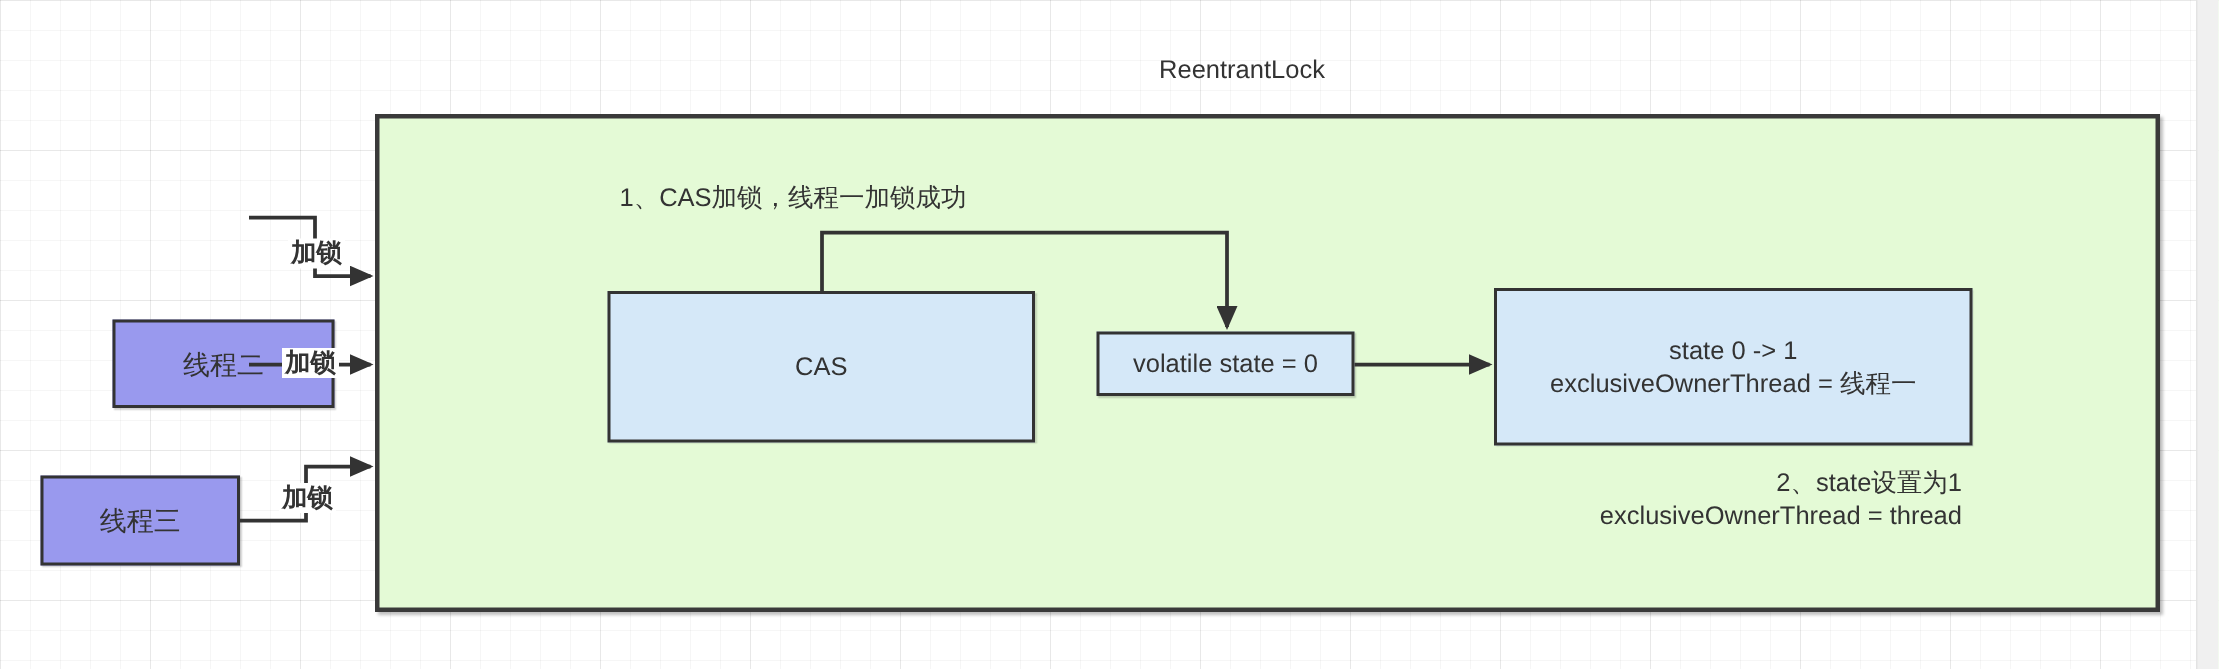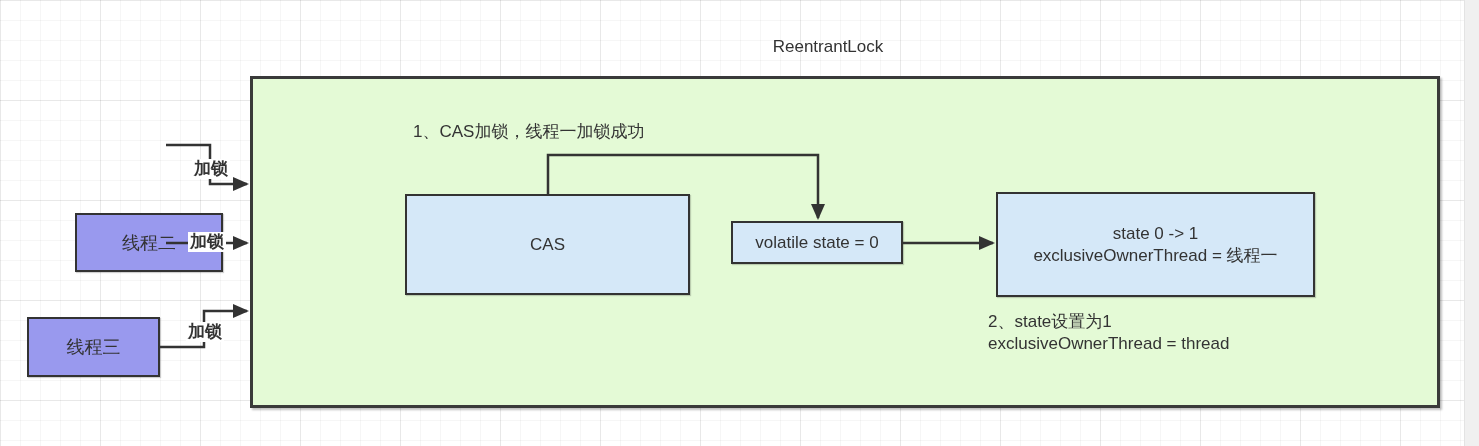--- a/index.html
+++ b/index.html
@@ -86,21 +86,21 @@
   #edge-label-1 { left: 192px; top: 159px; }
   #edge-label-2 { left: 188px; top: 232px; }
   #edge-label-3 { left: 186px; top: 322px; }
   .note {
     position: absolute;
     font-size: 17px; line-height: 22px;
     color: var(--text);
     z-index: 5;
   }
   #note-step1 { left: 413px; top: 121px; white-space: nowrap; }
-  #note-step2 { left: 988px; top: 311px; width: 320px; text-align: left; }
+  #note-step2 { left: 988px; top: 311px; width: 320px; text-align: right; }
   svg.connectors {
     position: absolute; left: 0; top: 0;
     width: 1479px; height: 446px;
     z-index: 5;
     pointer-events: none;
   }
   svg.connectors path { pointer-events: stroke; }
 </style>
 </head>
 <body>

